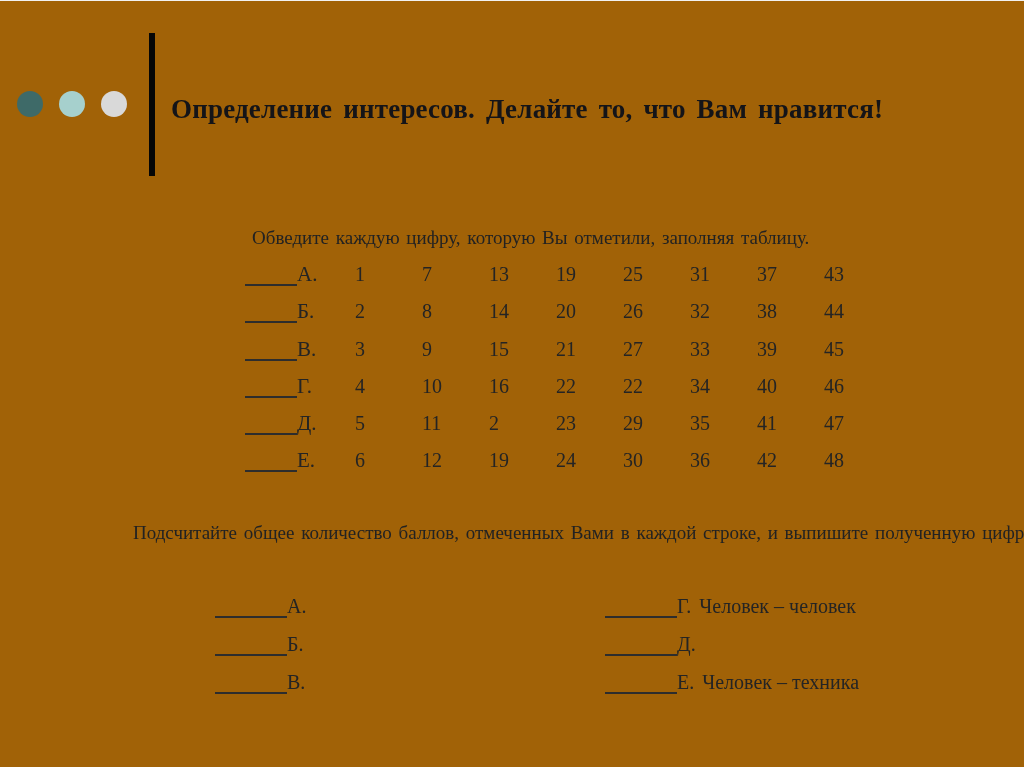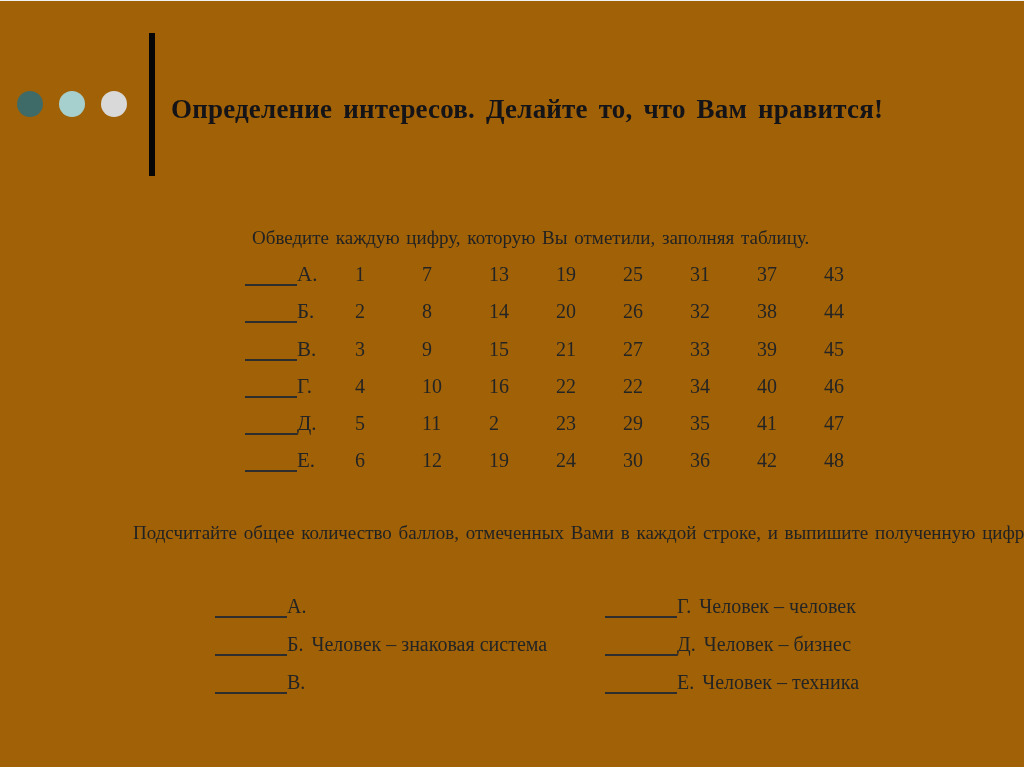--- a/index.html
+++ b/index.html
@@ -250,39 +250,37 @@
   <div class="summary">
     <div class="sum-col">
   <div class="sum-item">
     <span class="blank-line"></span>
     <span class="sum-label">А.</span>
   </div>
 
   <div class="sum-item">
     <span class="blank-line"></span>
     <span class="sum-label">Б.</span>
-    <span class="sum-text">Человек – знаковая система</span>
   </div>
 
   <div class="sum-item">
     <span class="blank-line"></span>
     <span class="sum-label">В.</span>
   </div>
 </div>
     <div class="sum-col">
   <div class="sum-item">
     <span class="blank-line"></span>
     <span class="sum-label">Г.</span>
     <span class="sum-text">Человек – человек</span>
   </div>
 
   <div class="sum-item">
     <span class="blank-line"></span>
     <span class="sum-label">Д.</span>
-    <span class="sum-text">Человек – бизнес</span>
   </div>
 
   <div class="sum-item">
     <span class="blank-line"></span>
     <span class="sum-label">Е.</span>
     <span class="sum-text">Человек – техника</span>
   </div>
 </div>
   </div>
 

